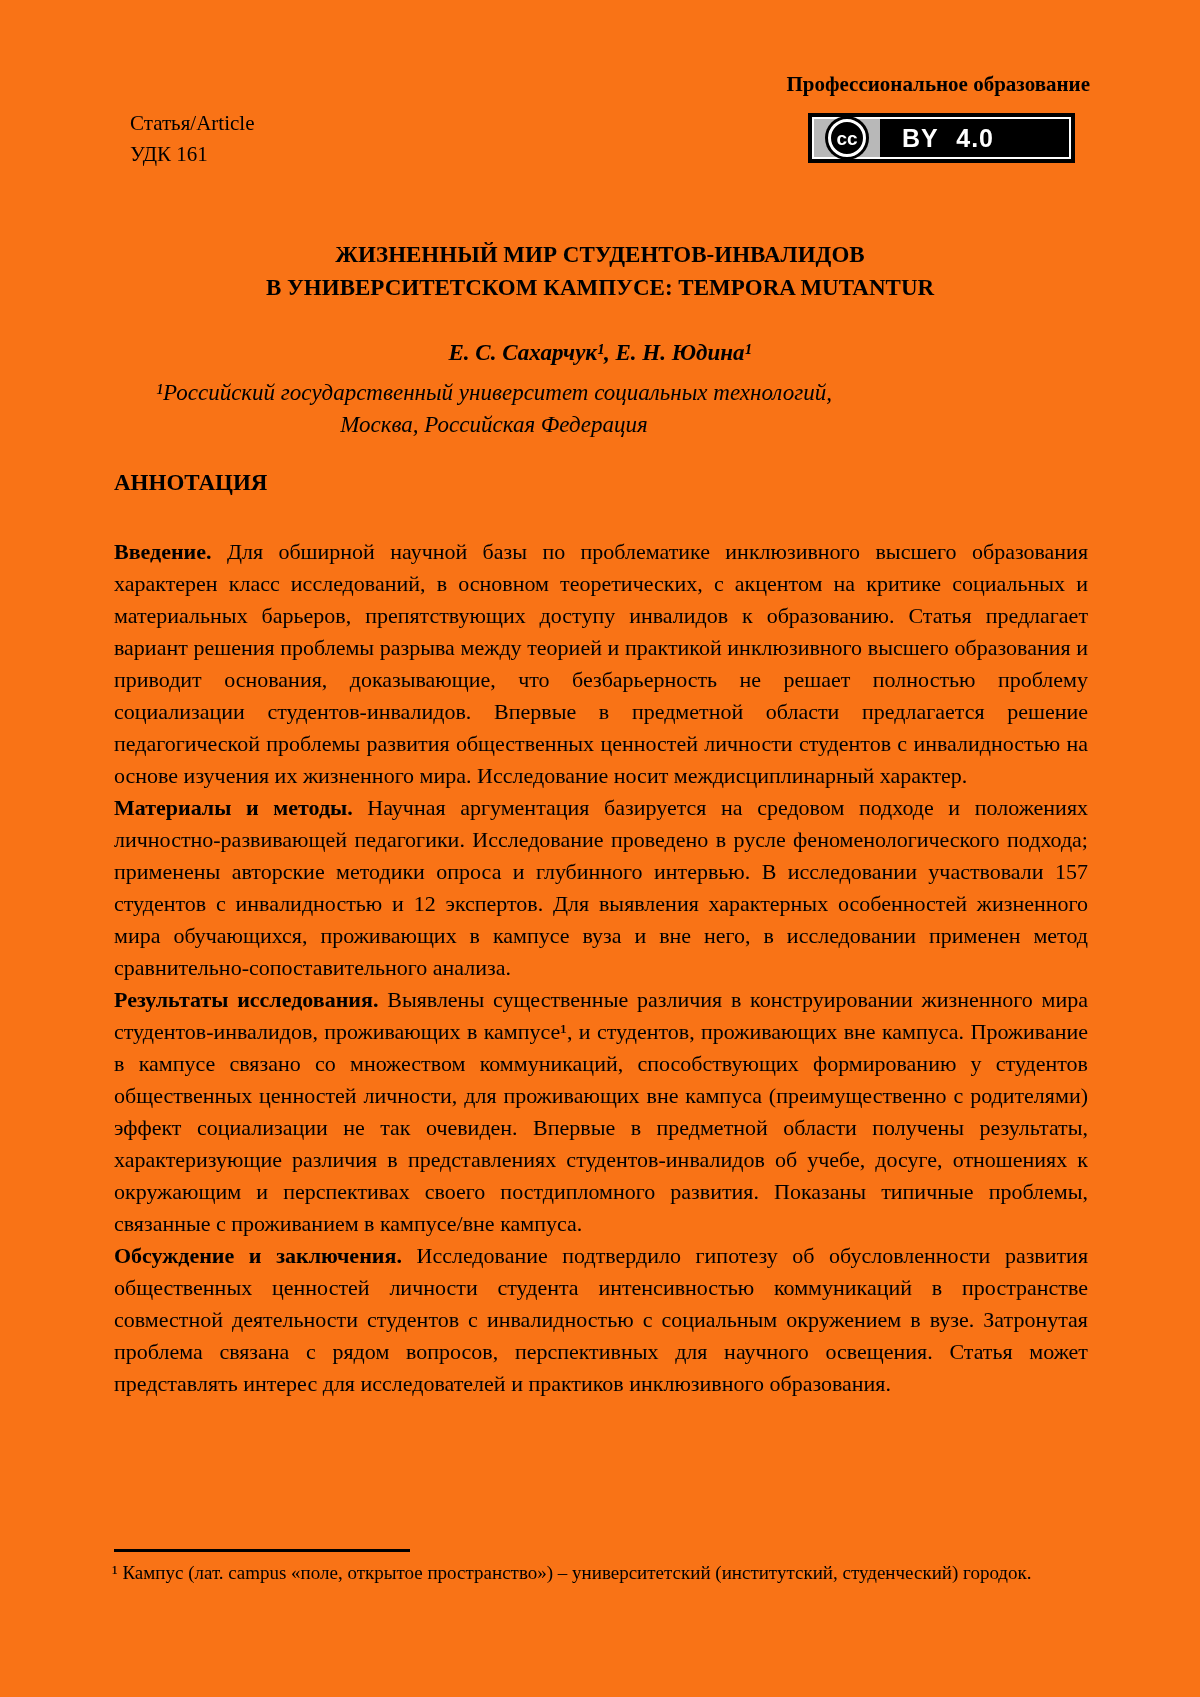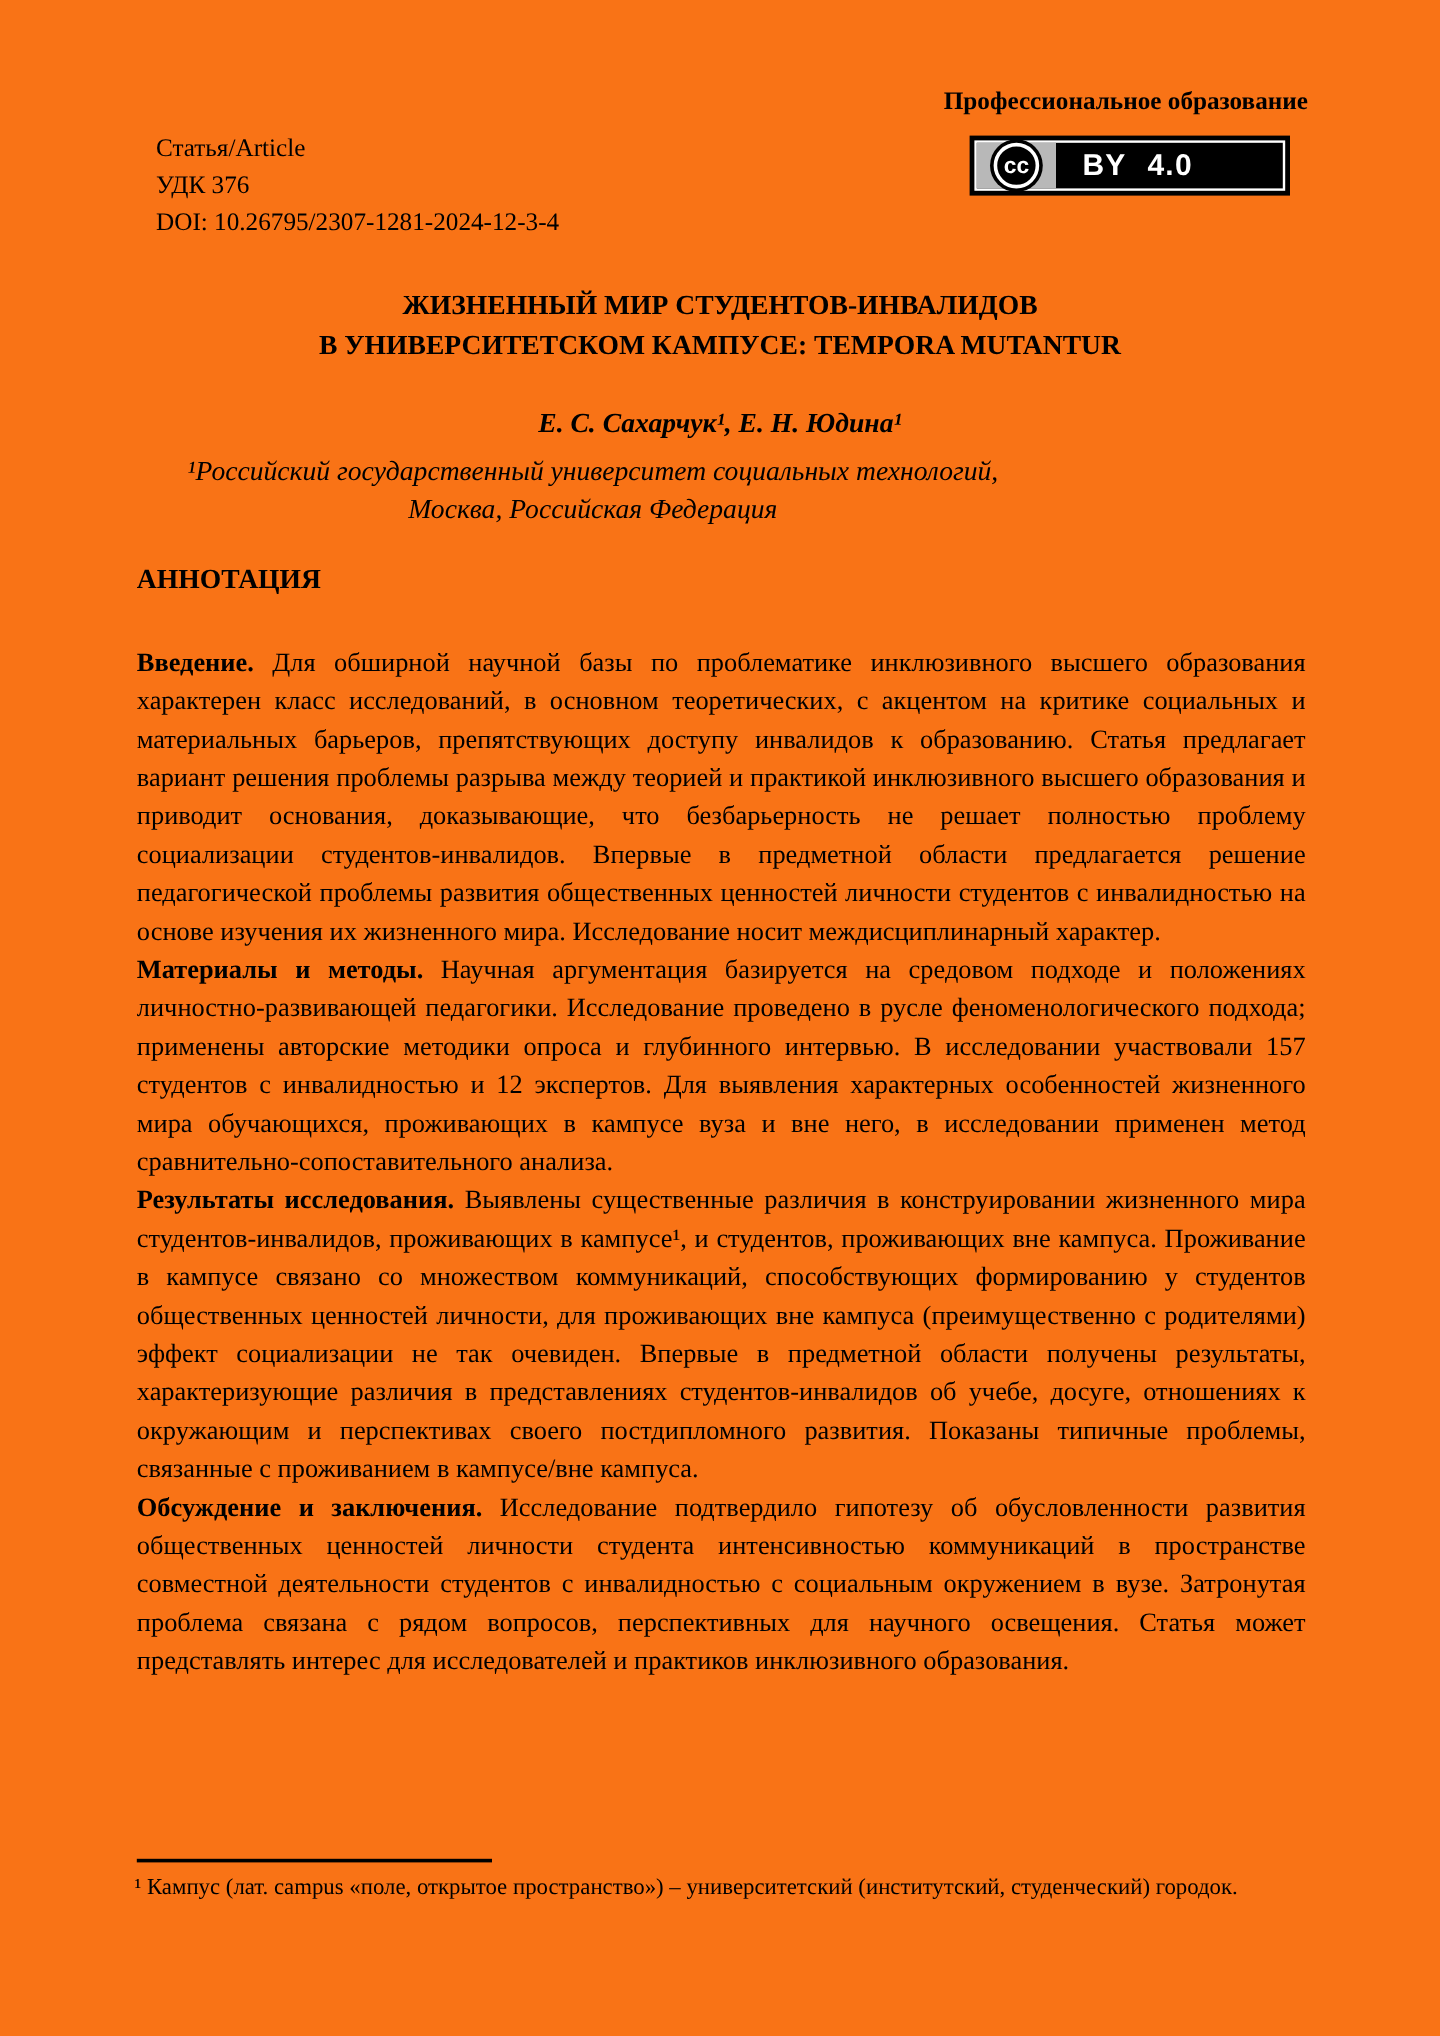--- a/index.html
+++ b/index.html
@@ -173,22 +173,21 @@
 </style>
 </head>
 <body>
 
 <div class="page">
 
   <div class="category">Профессиональное образование</div>
 
   <div class="meta-block">
     <div>Статья/Article</div>
-    <div>УДК 376</div>
-    <div>DOI: 10.26795/2307-1281-2024-12-3-4</div>
+    <div>УДК 161</div>
   </div>
 
   <div class="cc-badge">
     <div class="cc-inner">
       <div class="cc-left">
         <div class="cc-circle">cc</div>
       </div>
       <div class="cc-by">BY 4.0</div>
     </div>
   </div>

